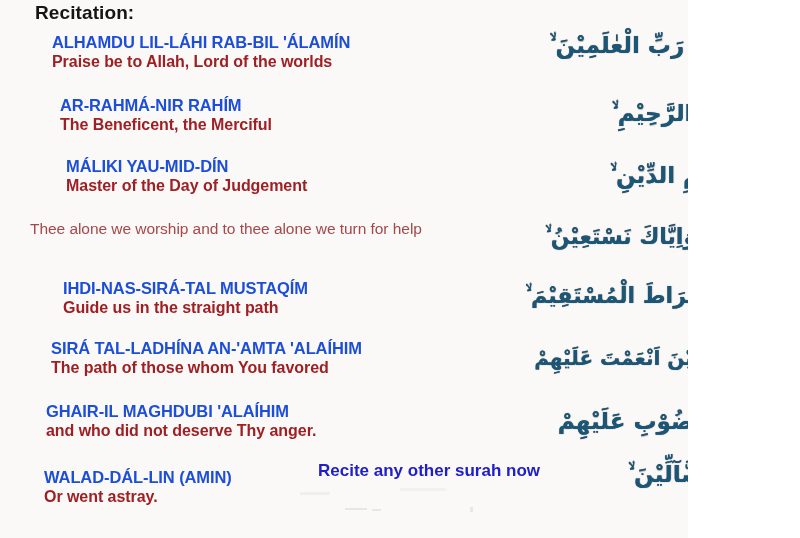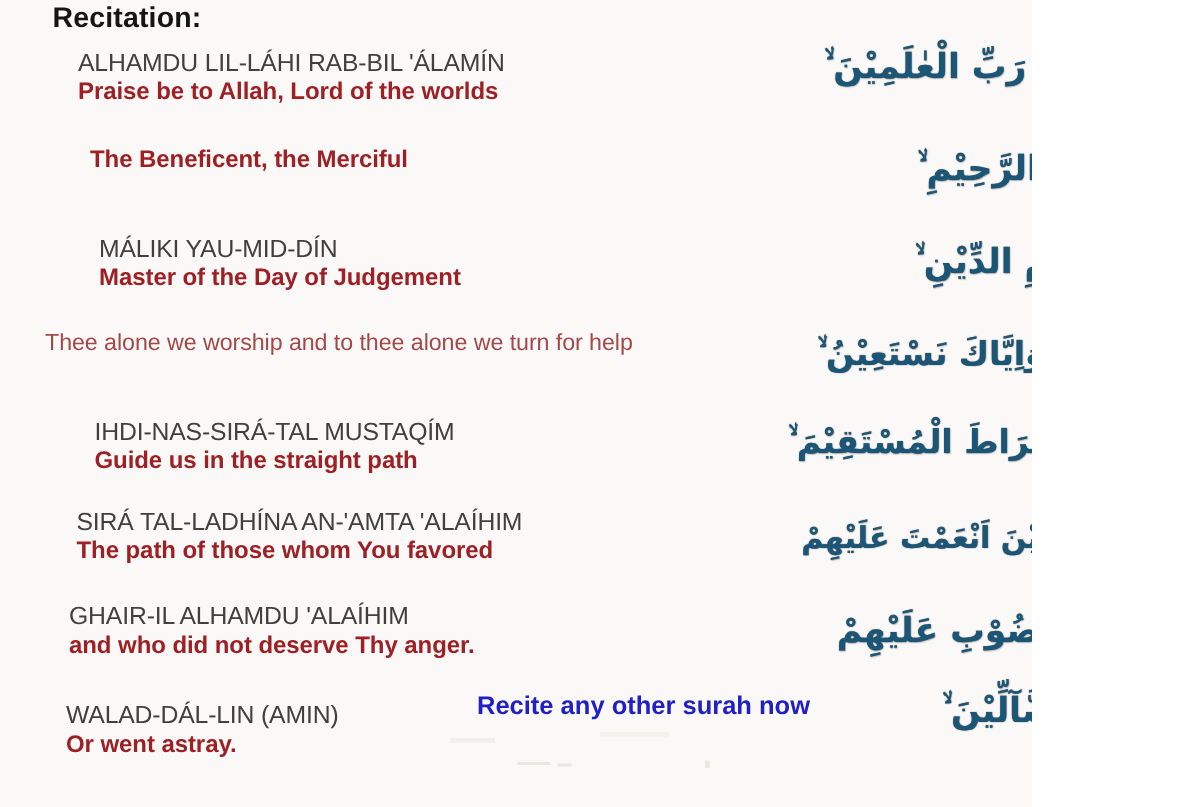--- a/index.html
+++ b/index.html
@@ -37,22 +37,22 @@
     top: 0;
     width: 500px;
     height: 538px;
   }
   .verse-block {
     position: absolute;
     white-space: nowrap;
   }
   .translit {
     font-size: 16.5px;
-    font-weight: normal;
-    color: #404040;
+    font-weight: bold;
+    color: #1d4ed8;
     letter-spacing: -0.1px;
     line-height: 1.12;
     white-space: nowrap;
   }
   .translation {
     font-size: 16px;
     font-weight: bold;
     color: #9e1f24;
     letter-spacing: -0.05px;
     line-height: 1.18;
@@ -114,20 +114,21 @@
   <div id="heading">Recitation:</div>
 
   <div id="verses-left">
 
     <div class="verse-block" style="left:52px; top:33px;">
       <div class="translit">ALHAMDU LIL-LÁHI RAB-BIL 'ÁLAMÍN</div>
       <div class="translation">Praise be to Allah, Lord of the worlds</div>
     </div>
 
     <div class="verse-block" style="left:60px; top:96px;">
+      <div class="translit">AR-RAHMÁ-NIR RAHÍM</div>
       <div class="translation">The Beneficent, the Merciful</div>
     </div>
 
     <div class="verse-block" style="left:66px; top:157px;">
       <div class="translit">MÁLIKI YAU-MID-DÍN</div>
       <div class="translation">Master of the Day of Judgement</div>
     </div>
 
     <div class="verse-block" style="left:30px; top:218px;">
       <div class="translation light">Thee alone we worship and to thee alone we turn for help</div>
@@ -137,21 +138,21 @@
       <div class="translit">IHDI-NAS-SIRÁ-TAL MUSTAQÍM</div>
       <div class="translation">Guide us in the straight path</div>
     </div>
 
     <div class="verse-block" style="left:51px; top:339px;">
       <div class="translit">SIRÁ TAL-LADHÍNA AN-'AMTA 'ALAÍHIM</div>
       <div class="translation">The path of those whom You favored</div>
     </div>
 
     <div class="verse-block" style="left:46px; top:402px;">
-      <div class="translit">GHAIR-IL ALHAMDU 'ALAÍHIM</div>
+      <div class="translit">GHAIR-IL MAGHDUBI 'ALAÍHIM</div>
       <div class="translation">and who did not deserve Thy anger.</div>
     </div>
 
     <div class="verse-block" style="left:44px; top:468px;">
       <div class="translit">WALAD-DÁL-LIN (AMIN)</div>
       <div class="translation">Or went astray.</div>
     </div>
 
   </div>
 

